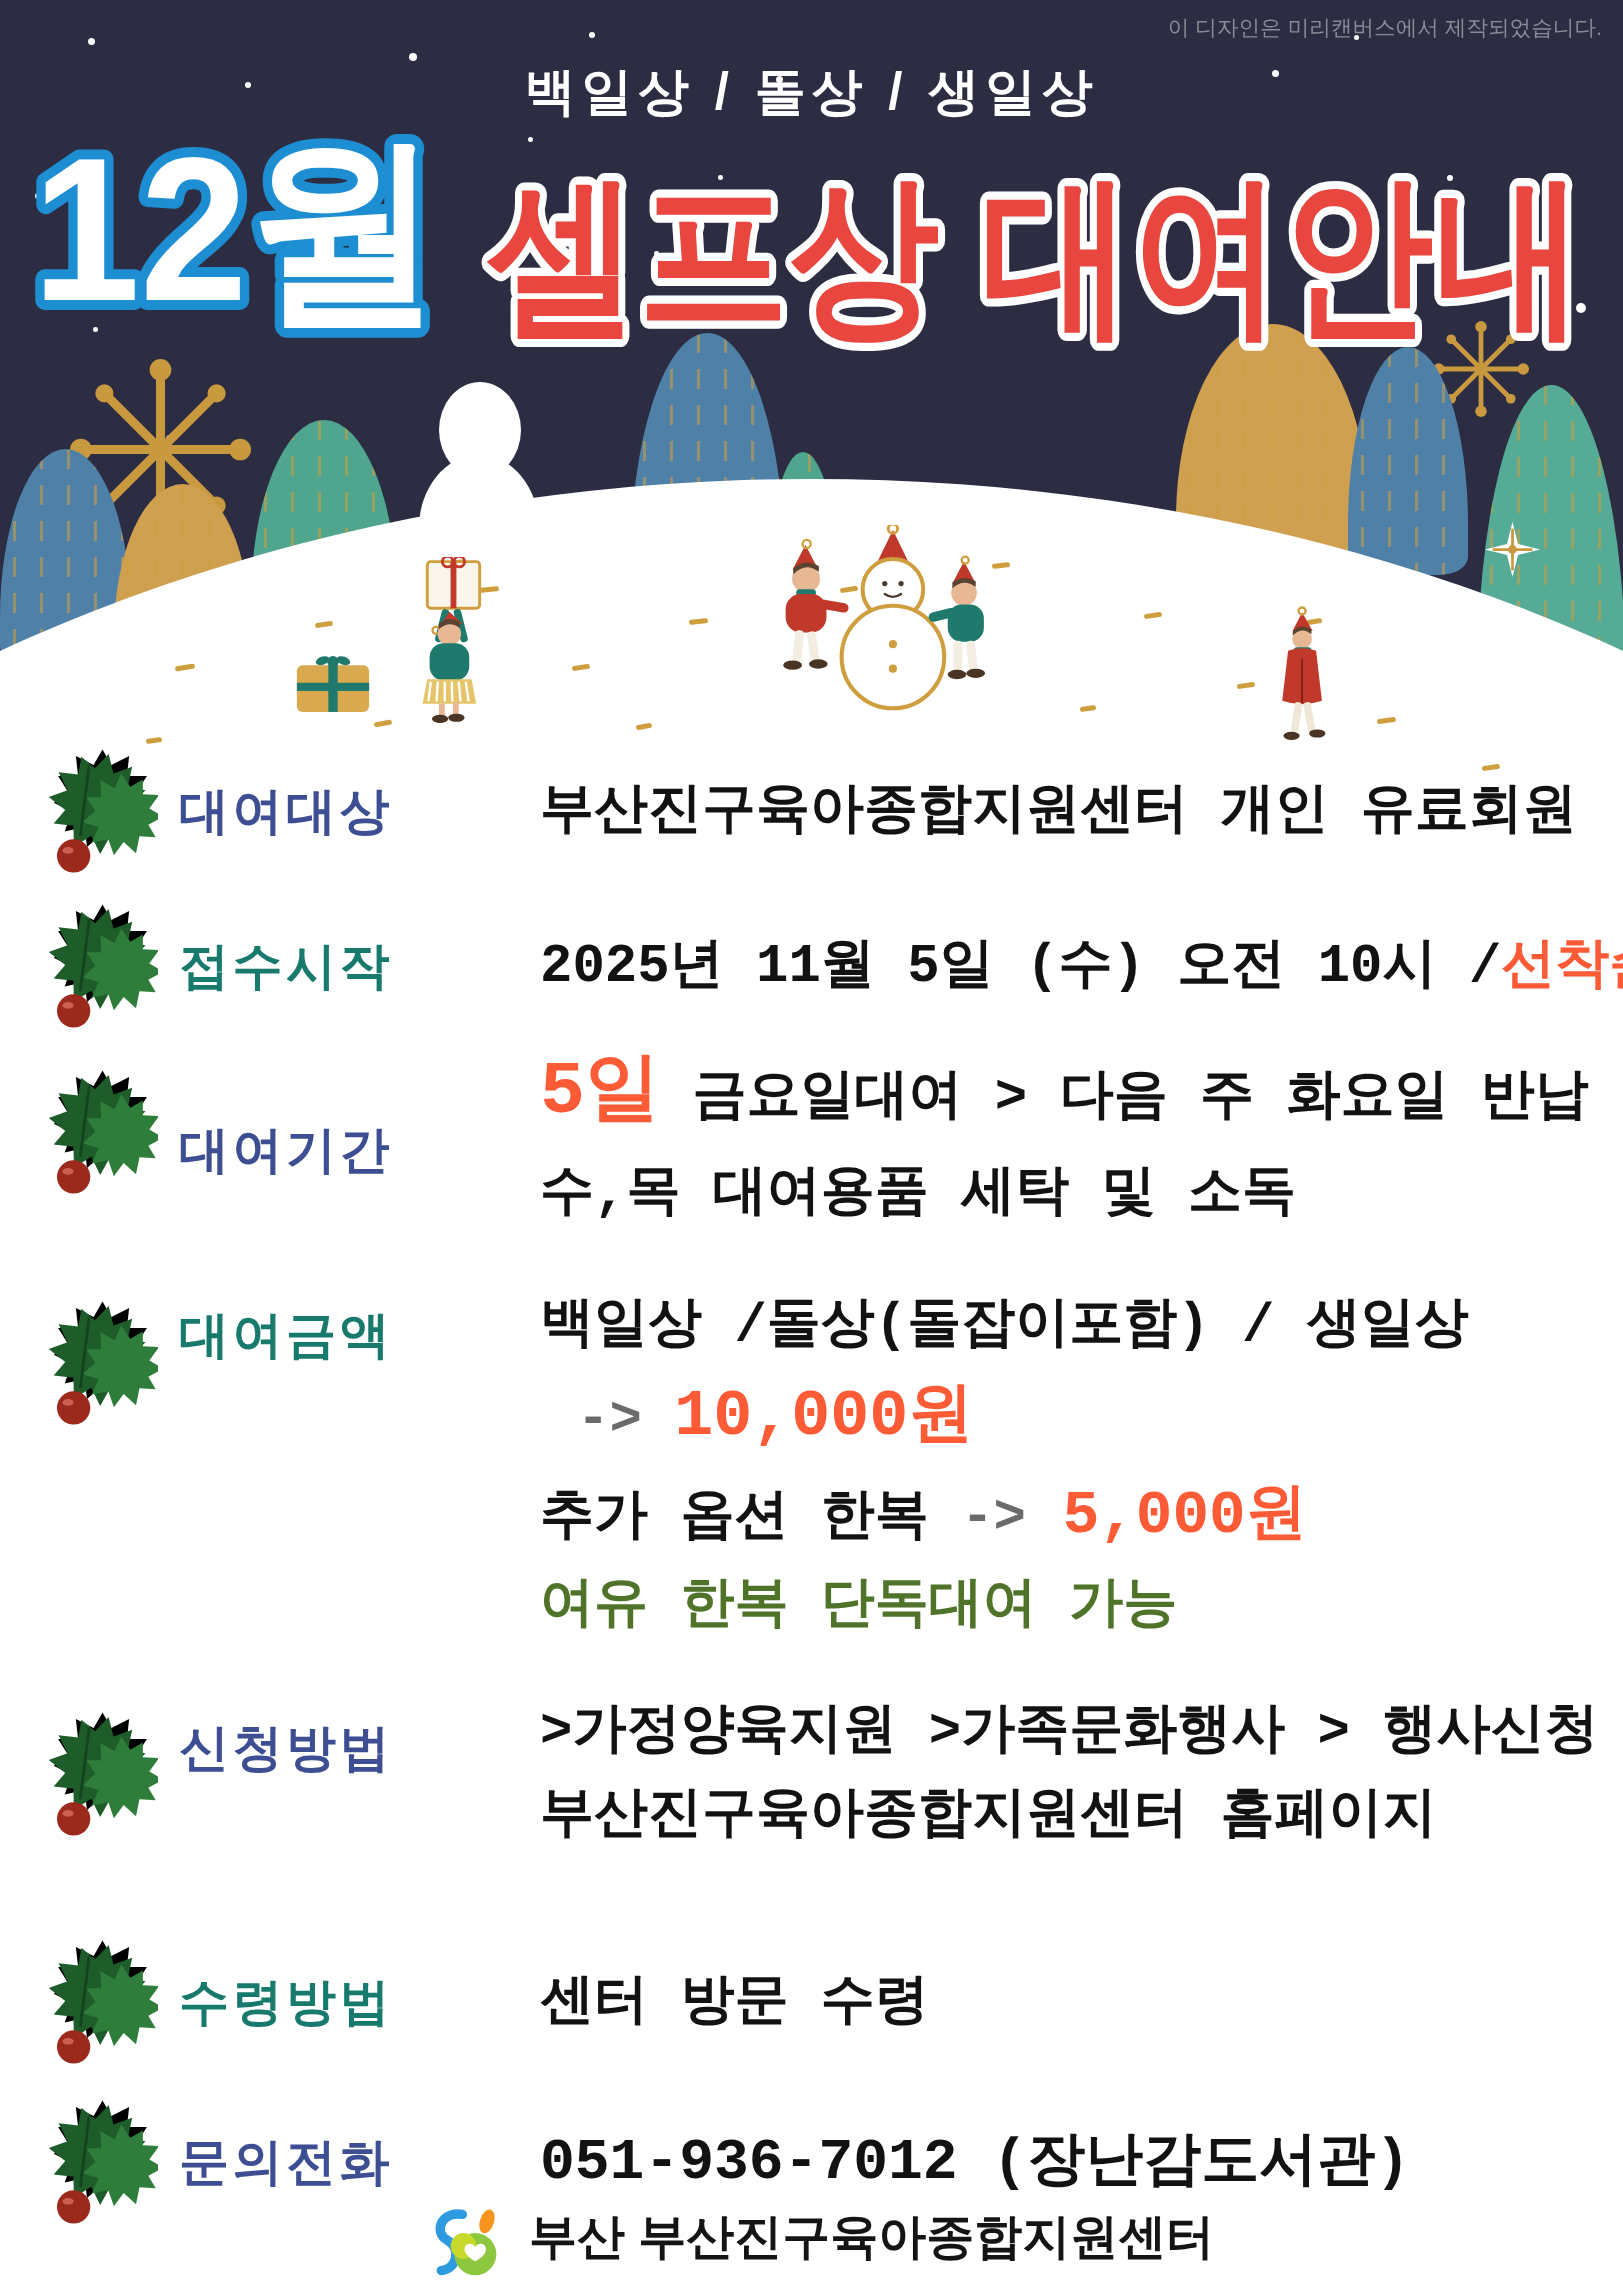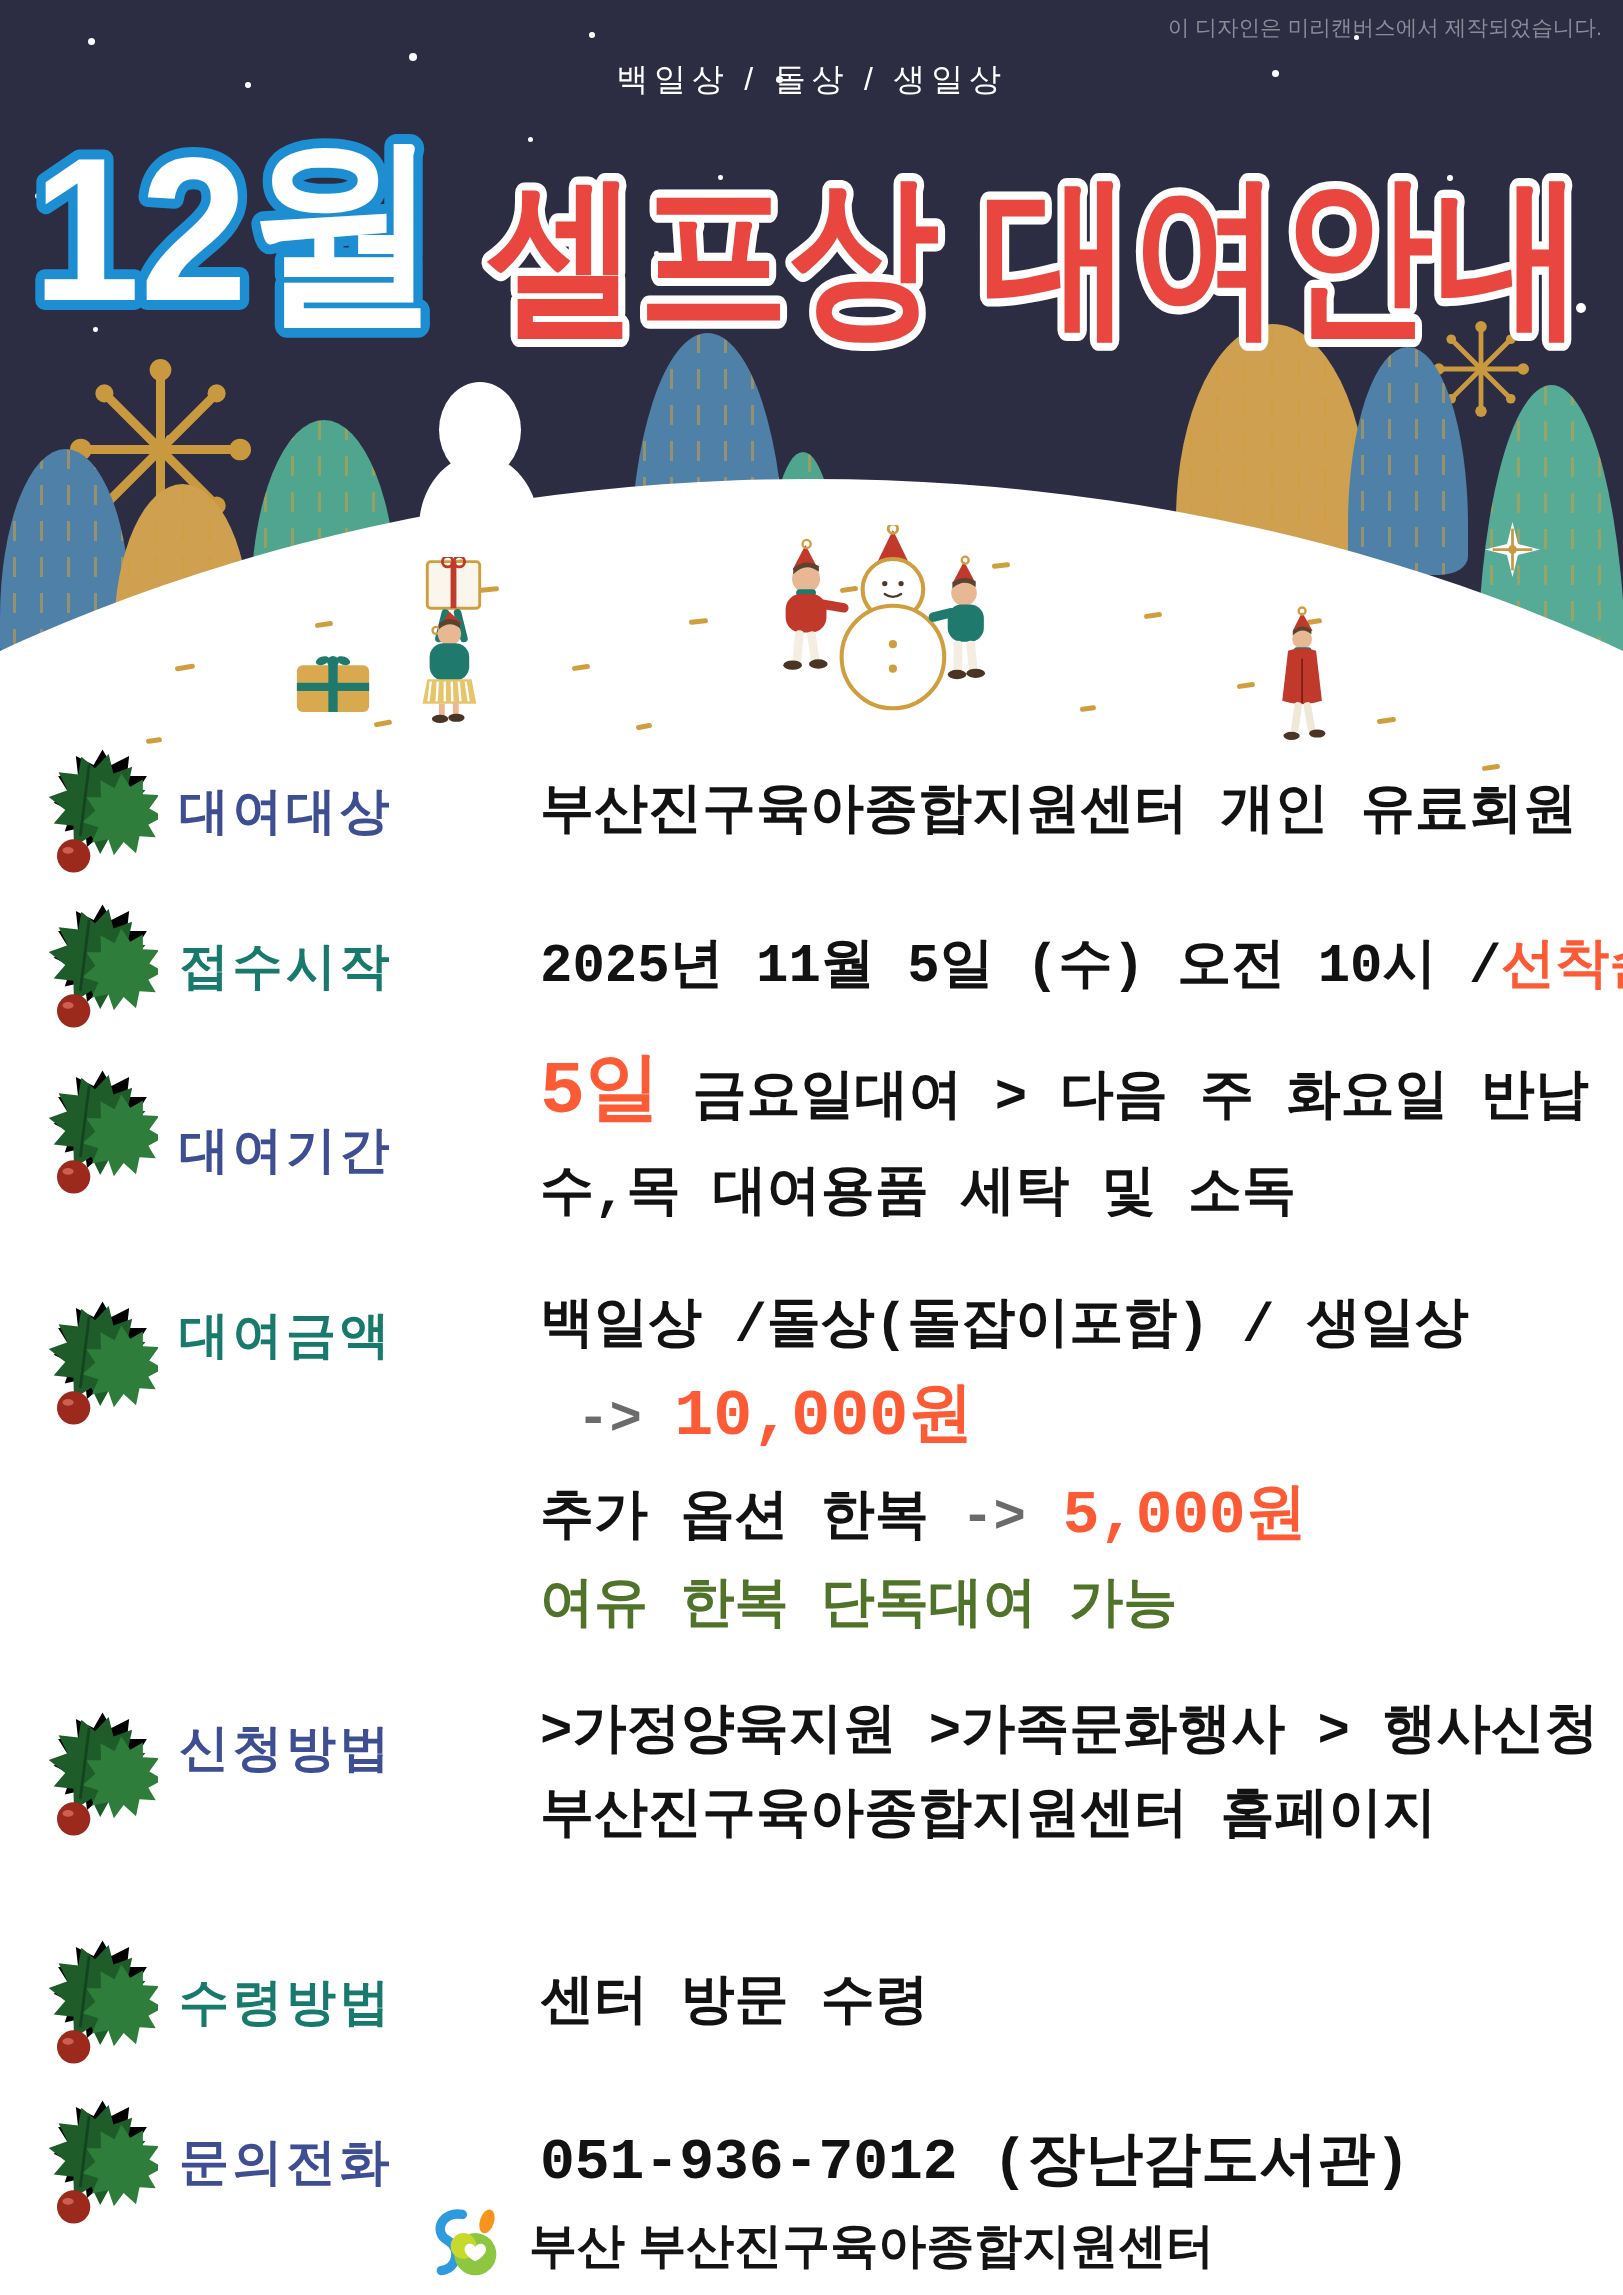--- a/index.html
+++ b/index.html
@@ -4,21 +4,21 @@
 <style>
   html,body{margin:0;padding:0;background:#555;}
   .page{position:relative;width:1623px;height:2295px;background:#fff;overflow:hidden;
         font-family:"Liberation Sans","DejaVu Sans",sans-serif;}
 
   
   .sky{position:absolute;top:0;left:0;width:100%;height:735px;background:#2c2c42;z-index:0;}
   .star-dot{position:absolute;background:#fff;border-radius:50%;z-index:1;}
   .watermark{position:absolute;top:13px;right:21px;z-index:6;color:#8b8b97;font-size:21.6px;z-index:6;}
   .subtitle{position:absolute;top:58px;left:0;width:100%;text-align:center;color:#fff;
-            font-size:32px;font-weight:normal;letter-spacing:5.8px;z-index:5;}
+            font-size:51px;font-weight:bold;letter-spacing:5.8px;z-index:5;}
   .title-svg{position:absolute;top:99px;left:0;z-index:5;}
   .title-svg text{font-family:"Liberation Sans","DejaVu Sans",sans-serif;font-weight:bold;}
 
   
   .tree{position:absolute;z-index:1;border-radius:50% 50% 24% 24% / 78% 78% 8% 8%;}
   .tree::after{content:"";position:absolute;inset:0;border-radius:inherit;
     background:repeating-linear-gradient(90deg,transparent 0 13px,rgba(207,159,63,.55) 13px 15.8px,transparent 15.8px 27px);
     -webkit-mask:repeating-linear-gradient(180deg,#000 0 20px,transparent 20px 36px);
             mask:repeating-linear-gradient(180deg,#000 0 20px,transparent 20px 36px);}
   .snow-blob{position:absolute;background:#fff;border-radius:50%;z-index:1;}
@@ -34,21 +34,21 @@
   .holly-svg{width:111px;height:128px;flex:0 0 111px;}
   .label{flex:0 0 327px;margin-left:21px;font-size:50px;font-weight:bold;letter-spacing:3.5px;white-space:nowrap;}
   .navy{color:#3e4e93;} .teal{color:#177a6d;}
   .value{margin-left:34px;font-weight:bold;color:#121212;font-family:Liberation Mono, monospace;}
   .vline{font-size:54px;line-height:1.5;white-space:nowrap;margin:3.5px 0;}
   .orange{color:#fd5a36;} .green-t{color:#4e7329;} .arrow{color:#6b6b6b;}
   .big5{font-size:75px;} .price1{font-size:65px;} .price2{font-size:61px;}
   .indent{margin-left:37px;}
 
   
-  .footer{position:absolute;top:2205px;left:426px;display:flex;align-items:center;z-index:4;}
+  .footer{position:absolute;top:2205px;left:426px;display:flex;align-items:flex-start;z-index:4;}
   .org-name{margin-left:15px;font-size:48px;font-weight:bold;color:#141414;white-space:nowrap;}
 </style>
 </head>
 <body>
 
 <svg width="0" height="0" style="position:absolute">
   <defs>
     <g id="holly-g">
       <path id="leafP" d="M50,2 L58,16 L74,8 L72,26 L90,26 L80,42 L94,50 L78,58 L84,76 L66,72 L64,90 L50,78 L36,90 L34,72 L16,76 L22,58 L6,50 L20,42 L10,26 L28,26 L26,8 L42,16 Z"></path>
       <use href="#leafP" fill="#1e5c2a" transform="translate(-4,4) rotate(-20 50 46)"></use>

